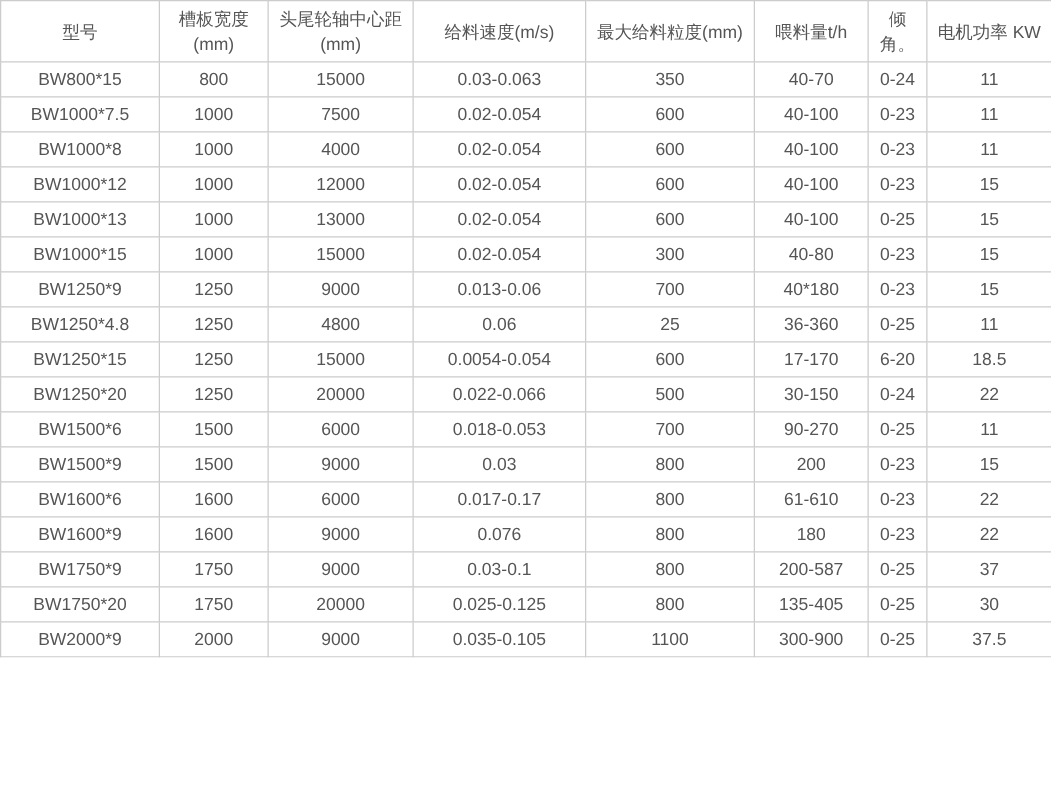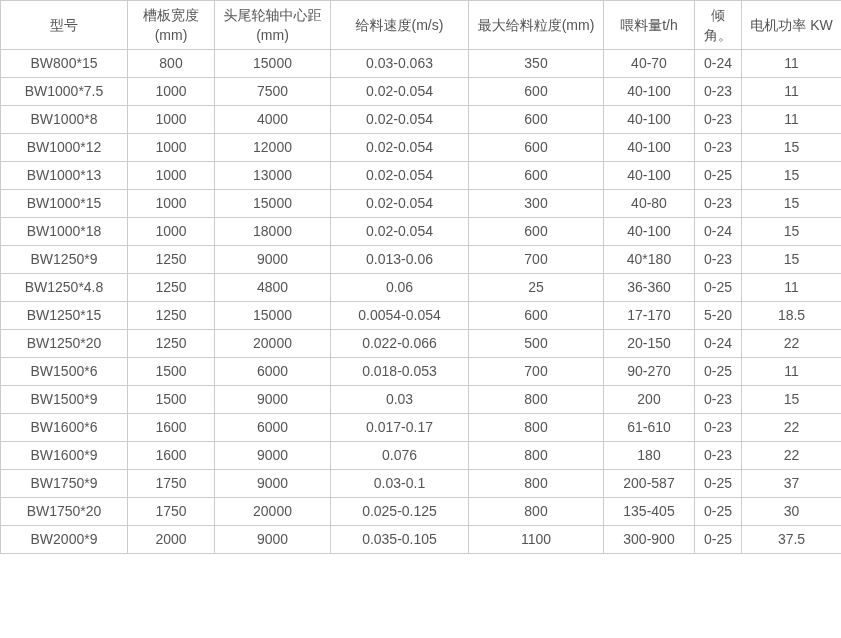--- a/index.html
+++ b/index.html
@@ -130,30 +130,20 @@
           <td>BW1000*15</td>
           <td>1000</td>
           <td>15000</td>
           <td>0.02-0.054</td>
           <td>300</td>
           <td>40-80</td>
           <td>0-23</td>
           <td>15</td>
         </tr>
         <tr>
-          <td>BW1000*18</td>
-          <td>1000</td>
-          <td>18000</td>
-          <td>0.02-0.054</td>
-          <td>600</td>
-          <td>40-100</td>
-          <td>0-24</td>
-          <td>15</td>
-        </tr>
-        <tr>
           <td>BW1250*9</td>
           <td>1250</td>
           <td>9000</td>
           <td>0.013-0.06</td>
           <td>700</td>
           <td>40*180</td>
           <td>0-23</td>
           <td>15</td>
         </tr>
         <tr>
@@ -166,30 +156,30 @@
           <td>0-25</td>
           <td>11</td>
         </tr>
         <tr>
           <td>BW1250*15</td>
           <td>1250</td>
           <td>15000</td>
           <td>0.0054-0.054</td>
           <td>600</td>
           <td>17-170</td>
-          <td>5-20</td>
+          <td>6-20</td>
           <td>18.5</td>
         </tr>
         <tr>
           <td>BW1250*20</td>
           <td>1250</td>
           <td>20000</td>
           <td>0.022-0.066</td>
           <td>500</td>
-          <td>20-150</td>
+          <td>30-150</td>
           <td>0-24</td>
           <td>22</td>
         </tr>
         <tr>
           <td>BW1500*6</td>
           <td>1500</td>
           <td>6000</td>
           <td>0.018-0.053</td>
           <td>700</td>
           <td>90-270</td>

